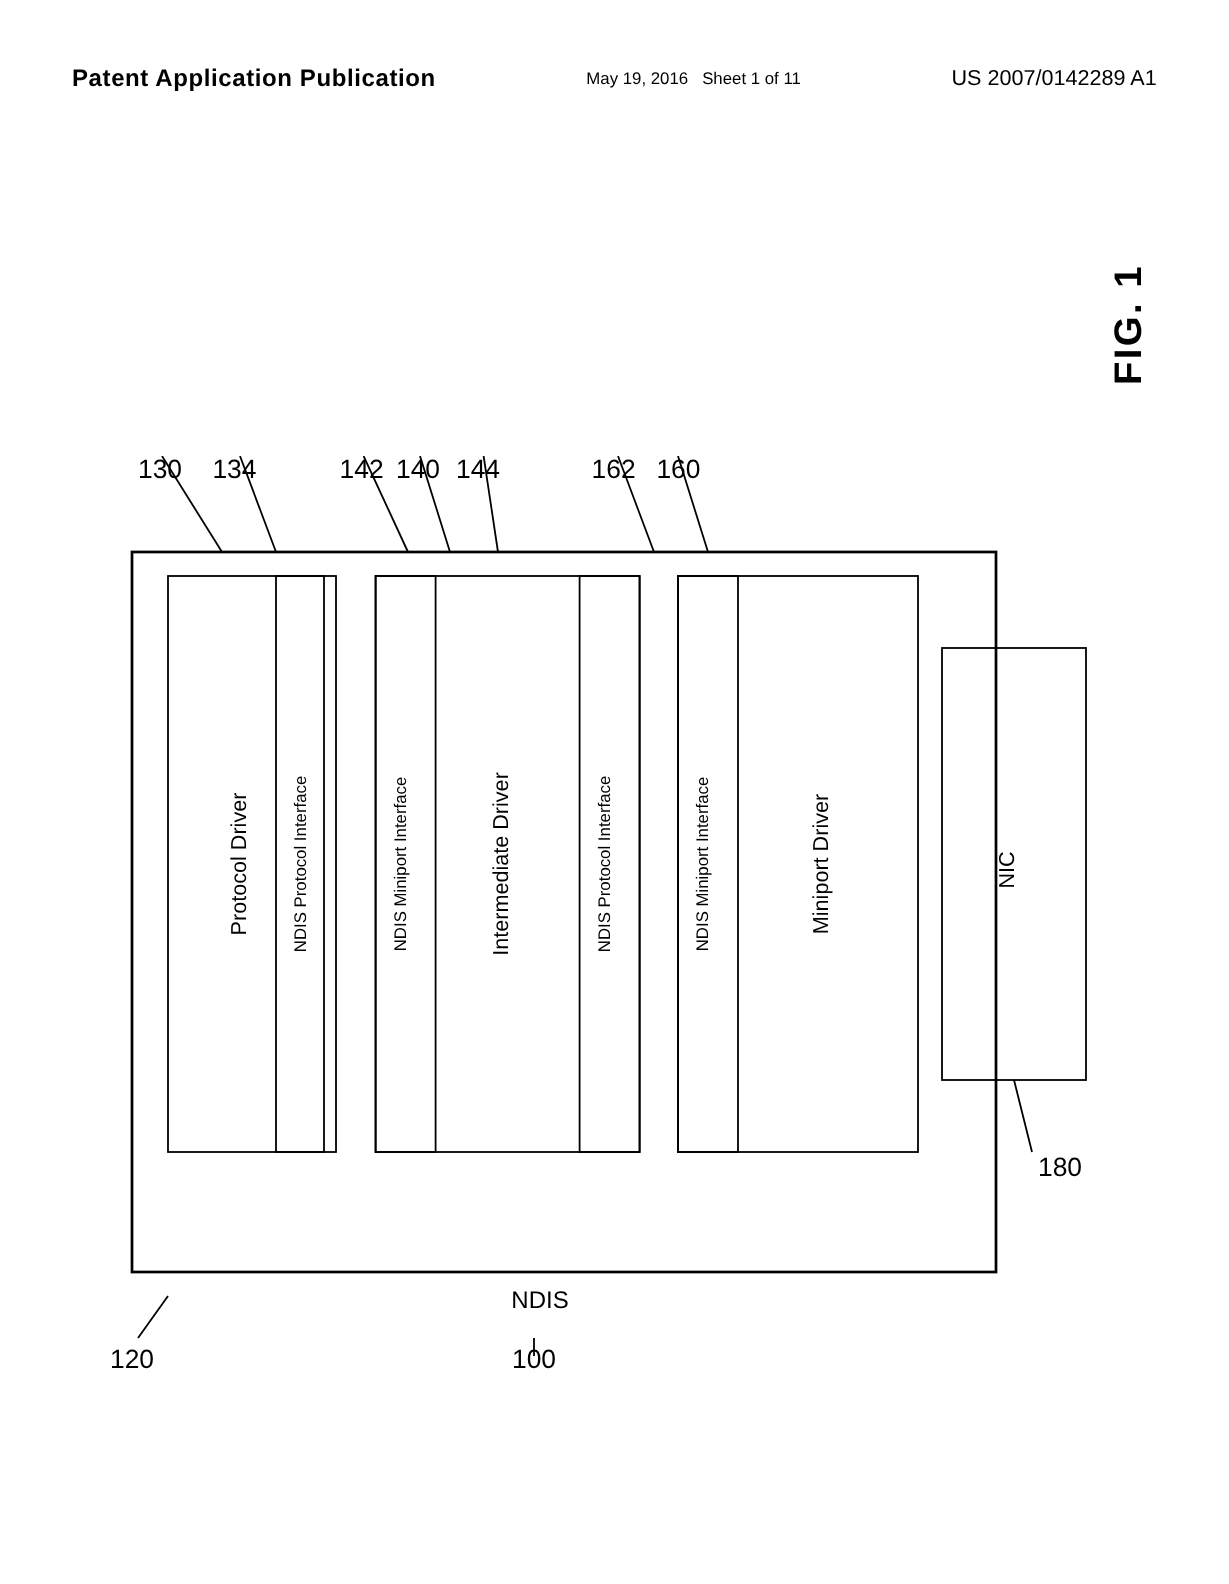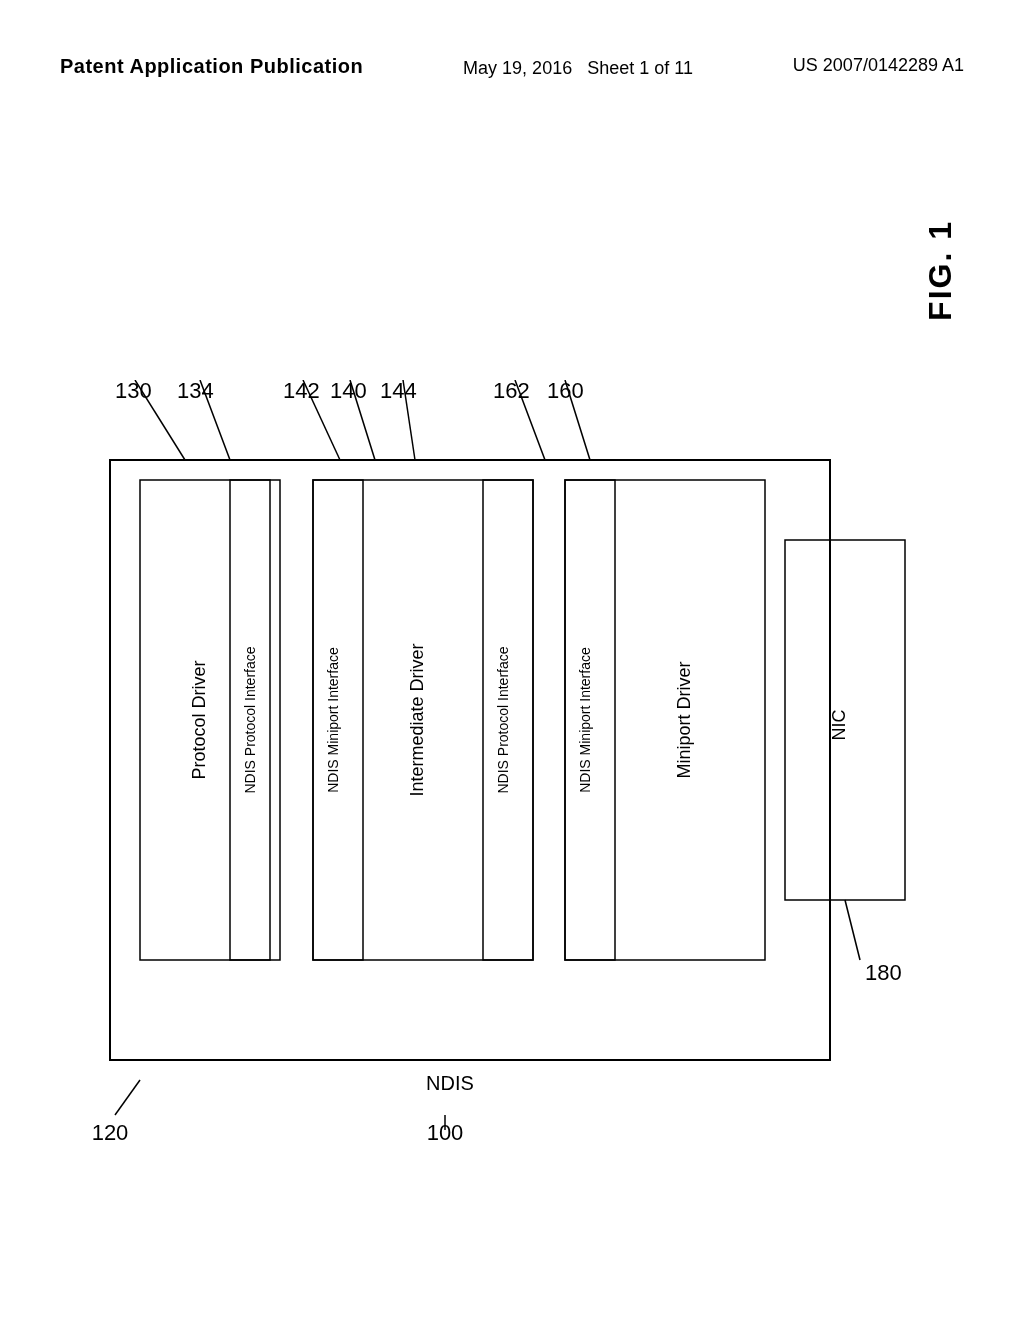--- a/index.html
+++ b/index.html
@@ -31,21 +31,21 @@
       padding: 0 60px;
     }
 
     .header-left {
       font-size: 20px;
       font-weight: bold;
       letter-spacing: 0.5px;
     }
 
     .header-center {
-      font-size: 18px;
+      font-size: 14px;
       text-align: center;
       line-height: 1.5;
     }
 
     .header-right {
       font-size: 18px;
       text-align: right;
     }
 
     

